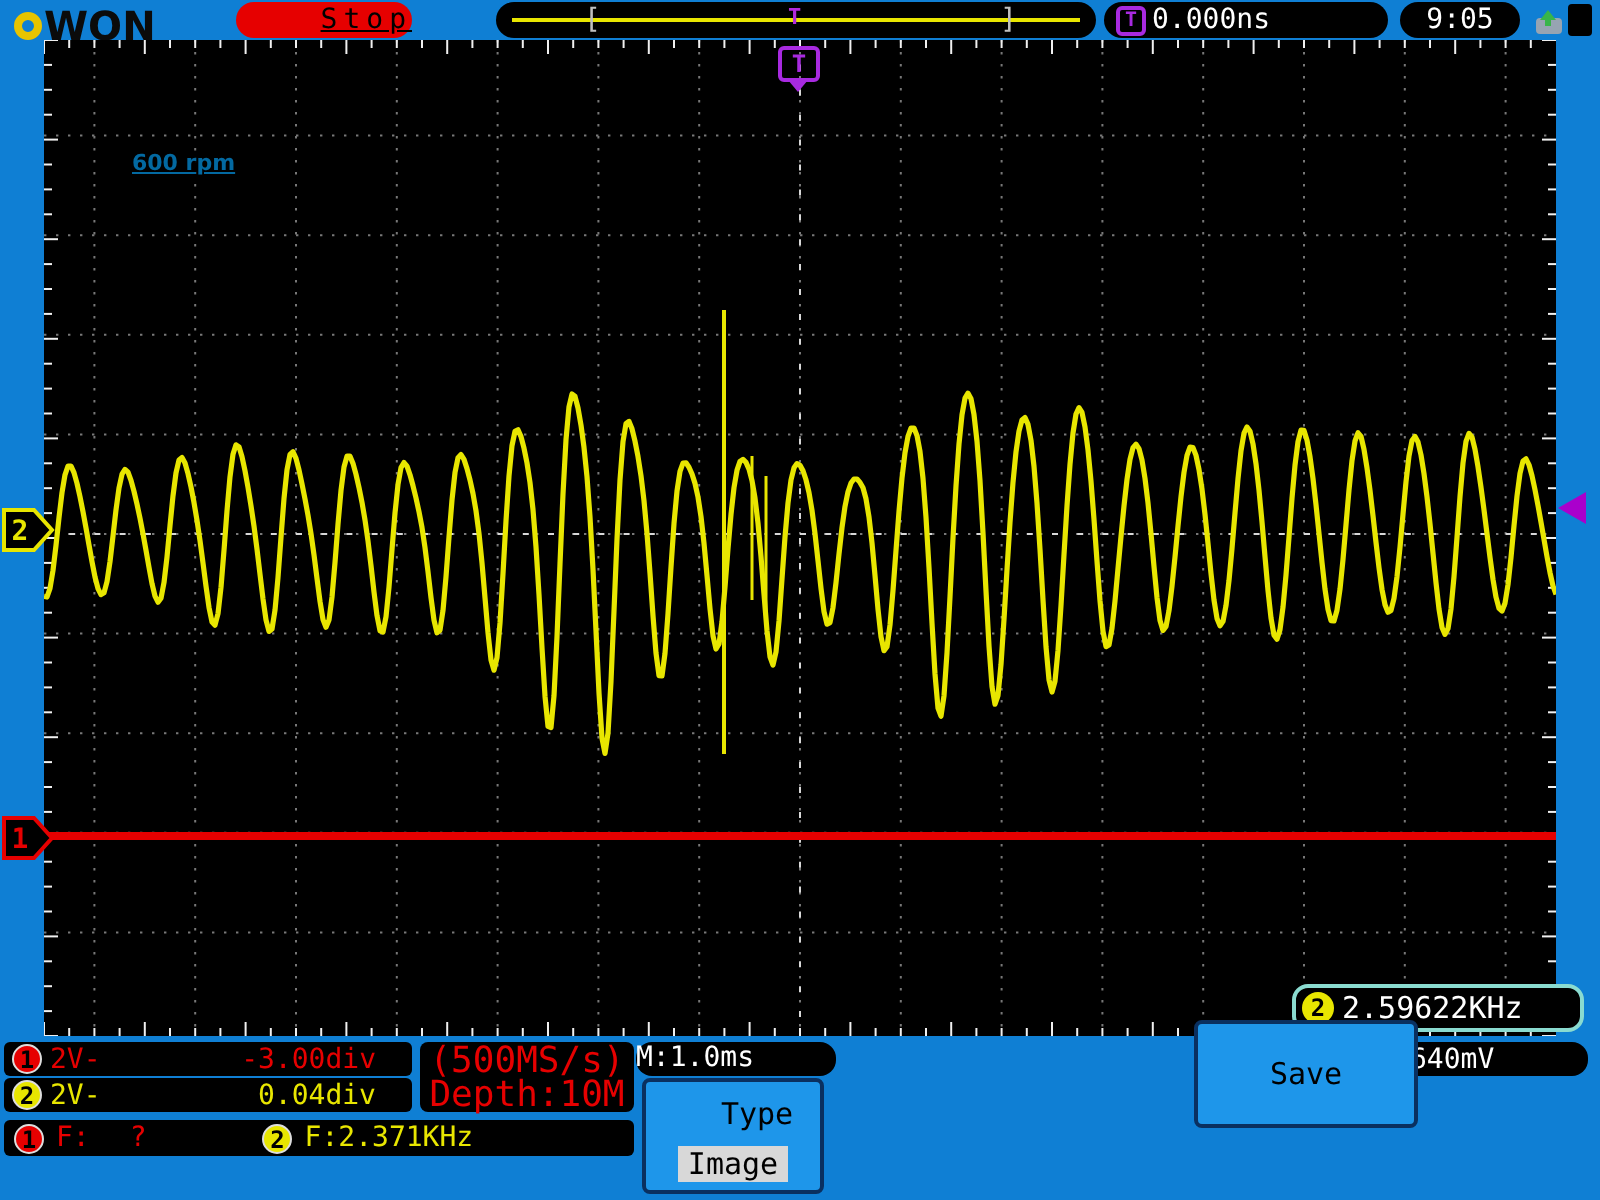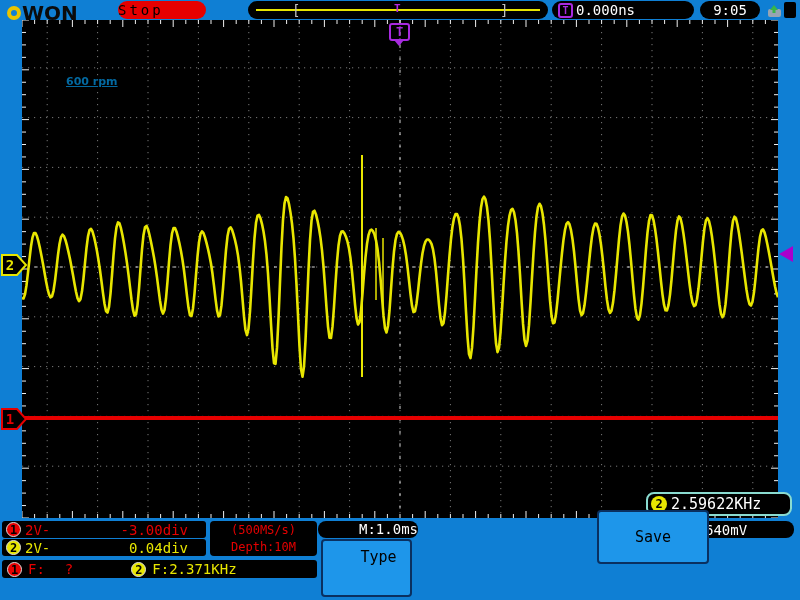--- a/index.html
+++ b/index.html
@@ -7,22 +7,22 @@
   body { background:#0f7fd4; font-family:"DejaVu Sans Mono", monospace; position:relative; }
 
   .pill { position:absolute; height:18px; top:1px; background:#000; border-radius:9px;
           color:#fff; font-size:14px; line-height:18px; }
 
   
   .logo { position:absolute; left:7px; top:1px; display:flex; align-items:center;
           font-family:"DejaVu Sans", sans-serif; font-weight:800; font-size:20px; color:#0b0b0b; }
   .logo .ring { width:14px; height:14px; border:4px solid #e8c400; border-radius:50%;
                 display:inline-block; margin-right:1px; }
-  .stop { left:118px; width:88px; background:#e60000; color:#000; text-align:left;
-          letter-spacing:3px; cursor:pointer; }
+  .stop { left:118px; width:88px; background:#e60000; color:#000; text-align:right;
+          letter-spacing:3px; cursor:pointer;text-decoration:underline; }
   .trigbar { left:248px; width:300px; }
   .trigbar .tline { position:absolute; left:8px; right:8px; top:8px; height:2px; background:#e8e600; }
   .trigbar .brkt { position:absolute; top:0px; color:#c0c0c0; font-size:14px; }
   .trigbar .minit { position:absolute; top:-1px; color:#b42ae0; font-size:11px; font-weight:bold; }
   .timepill { left:552px; width:142px; display:flex; align-items:center; gap:3px; padding-left:6px; }
   .ticon { width:15px; height:15px; border:2px solid #a82ae0; border-radius:3px; color:#a82ae0;
            font-size:10px; font-weight:bold; line-height:11px; text-align:center; flex:0 0 auto; }
   .clockpill { left:700px; width:60px; text-align:center; }
   .usb { position:absolute; left:766px; top:3px; }
   .battery { position:absolute; left:784px; top:2px; width:12px; height:16px; background:#000; border-radius:2px; }
@@ -50,25 +50,25 @@
   .trigarrow { position:absolute; left:779px; top:246px; width:0; height:0;
                border-top:8px solid transparent; border-bottom:8px solid transparent;
                border-right:14px solid #aa00cc; cursor:pointer; }
 
   
   .vbox { position:absolute; left:2px; width:204px; height:17px; background:#000; border-radius:3px;
           display:flex; align-items:center; gap:4px; padding:0 4px; font-size:14px; }
   .vbox .val { margin-left:auto; padding-right:14px; }
   .red { color:#e60000; } .yel { color:#e8e600; }
   .sbox { position:absolute; left:210px; top:521px; width:107px; height:35px; background:#000;
-          border-radius:4px; color:#e60000; font-size:12px; text-align:center; line-height:17px; padding-top:1px; }
+          border-radius:4px; color:#e60000; font-size:18px; text-align:center; line-height:17px; padding-top:1px; }
   .fbox { position:absolute; left:2px; top:560px; width:315px; height:18px; background:#000; border-radius:3px;
           display:flex; align-items:center; gap:6px; padding:0 5px; font-size:14px; }
   .mpill { position:absolute; left:318px; top:521px; width:100px; height:17px; background:#000;
-           border-radius:8px; color:#fff; font-size:14px; text-align:right; line-height:17px; }
+           border-radius:8px; color:#fff; font-size:14px; text-align:left; line-height:17px; }
   .tpill { position:absolute; left:662px; top:521px; width:132px; height:17px; background:#000;
            border-radius:8px; display:flex; align-items:center; gap:5px; padding-left:5px;
            color:#fff; font-size:14px; }
   .btn { position:absolute; background:#1e96ea; border:2px solid #0a3060; border-radius:4px;
          color:#000; font-size:15px; text-align:center; cursor:pointer; }
   .typebtn { left:321px; top:539px; width:91px; height:58px; }
   .typebtn .tl { margin-top:7px;margin-left:24px; }
   .typebtn .tv { display:inline-block; background:#d8d8d8; padding:0 5px; margin-top:7px; }
   .savebtn { left:597px; top:510px; width:112px; height:54px; line-height:50px; }
 </style>
@@ -377,14 +377,15 @@
 <div class="mpill">M:1.0ms</div>
 <div class="tpill">
   <span class="badge y">2</span>
   <svg width="13" height="13">
     <polyline points="1,11 4.5,11 8.5,3 12,3" fill="none" stroke="#fff" stroke-width="1.6"></polyline>
   </svg>
   <span>640mV</span>
 </div>
 <div class="btn typebtn">
   <div class="tl">Type</div>
+  <div><span class="tv">Image</span></div>
 </div>
 <div class="btn savebtn">Save</div>
 
 </body></html>

